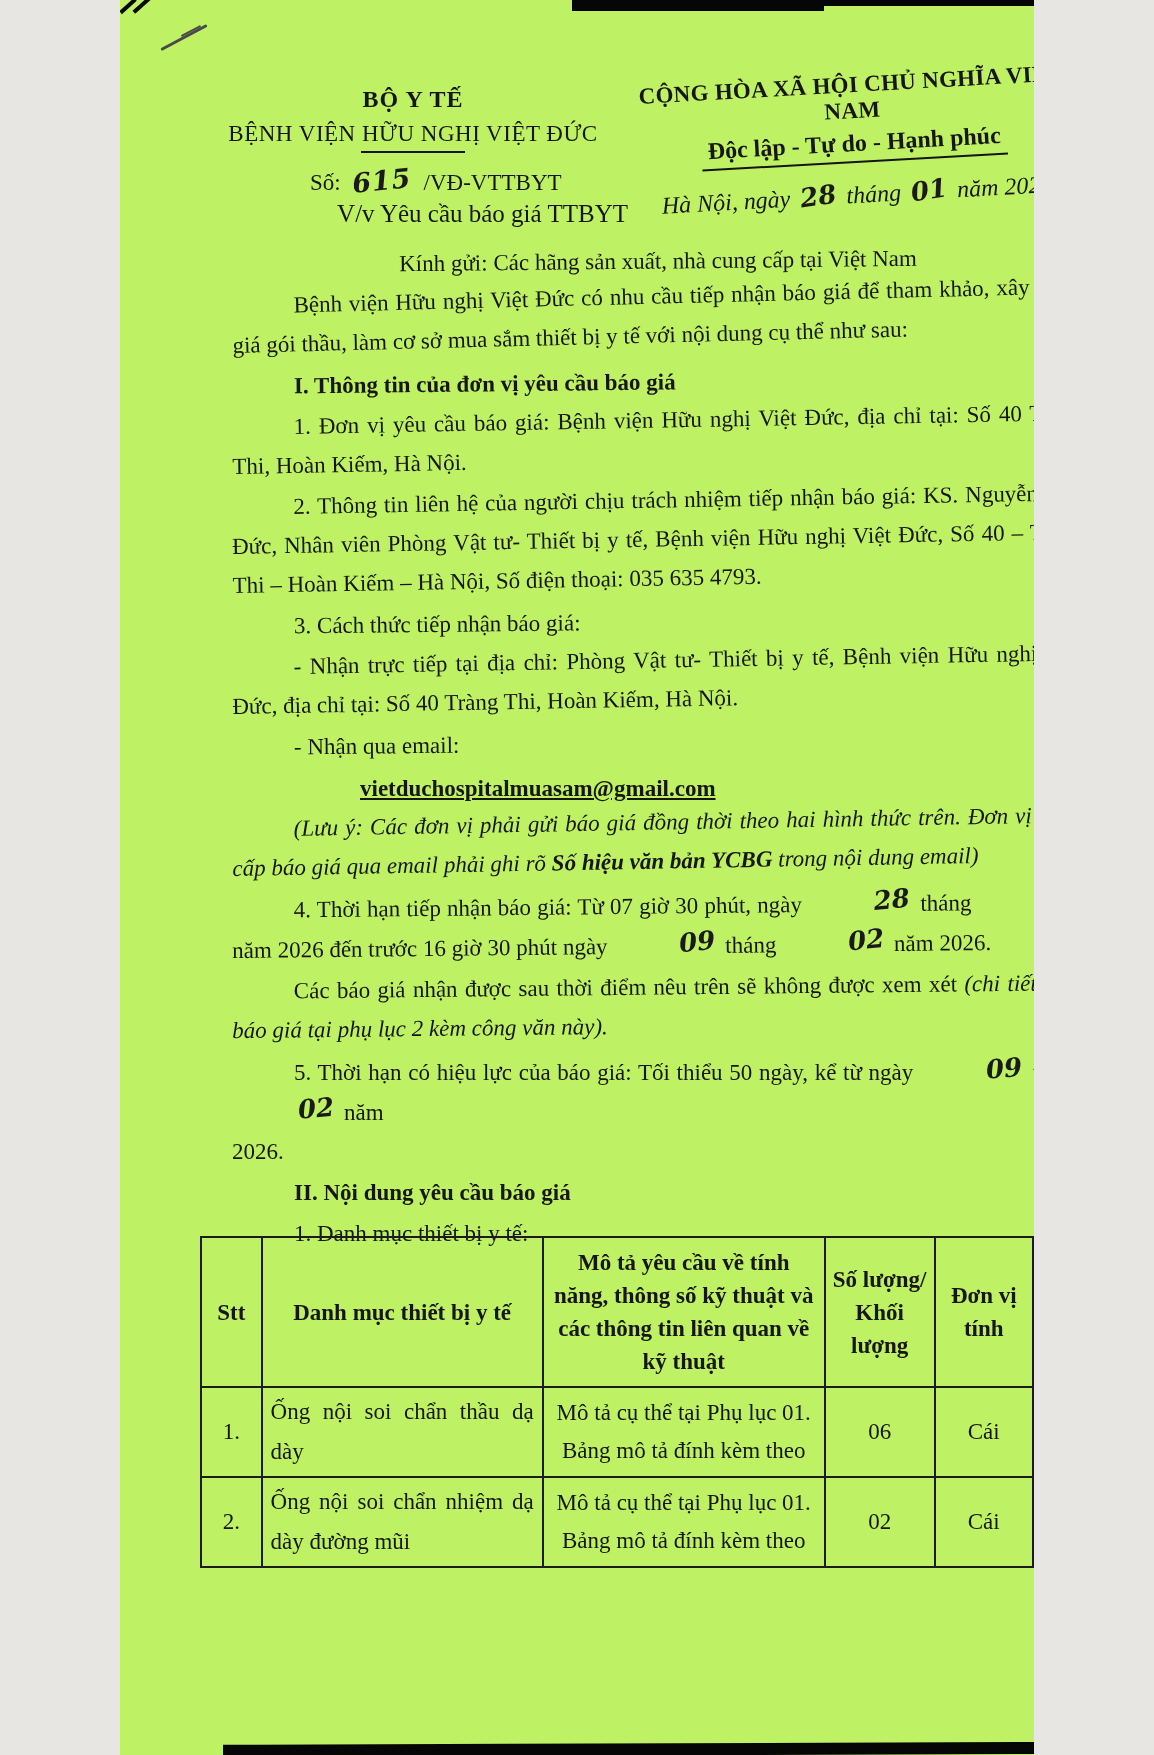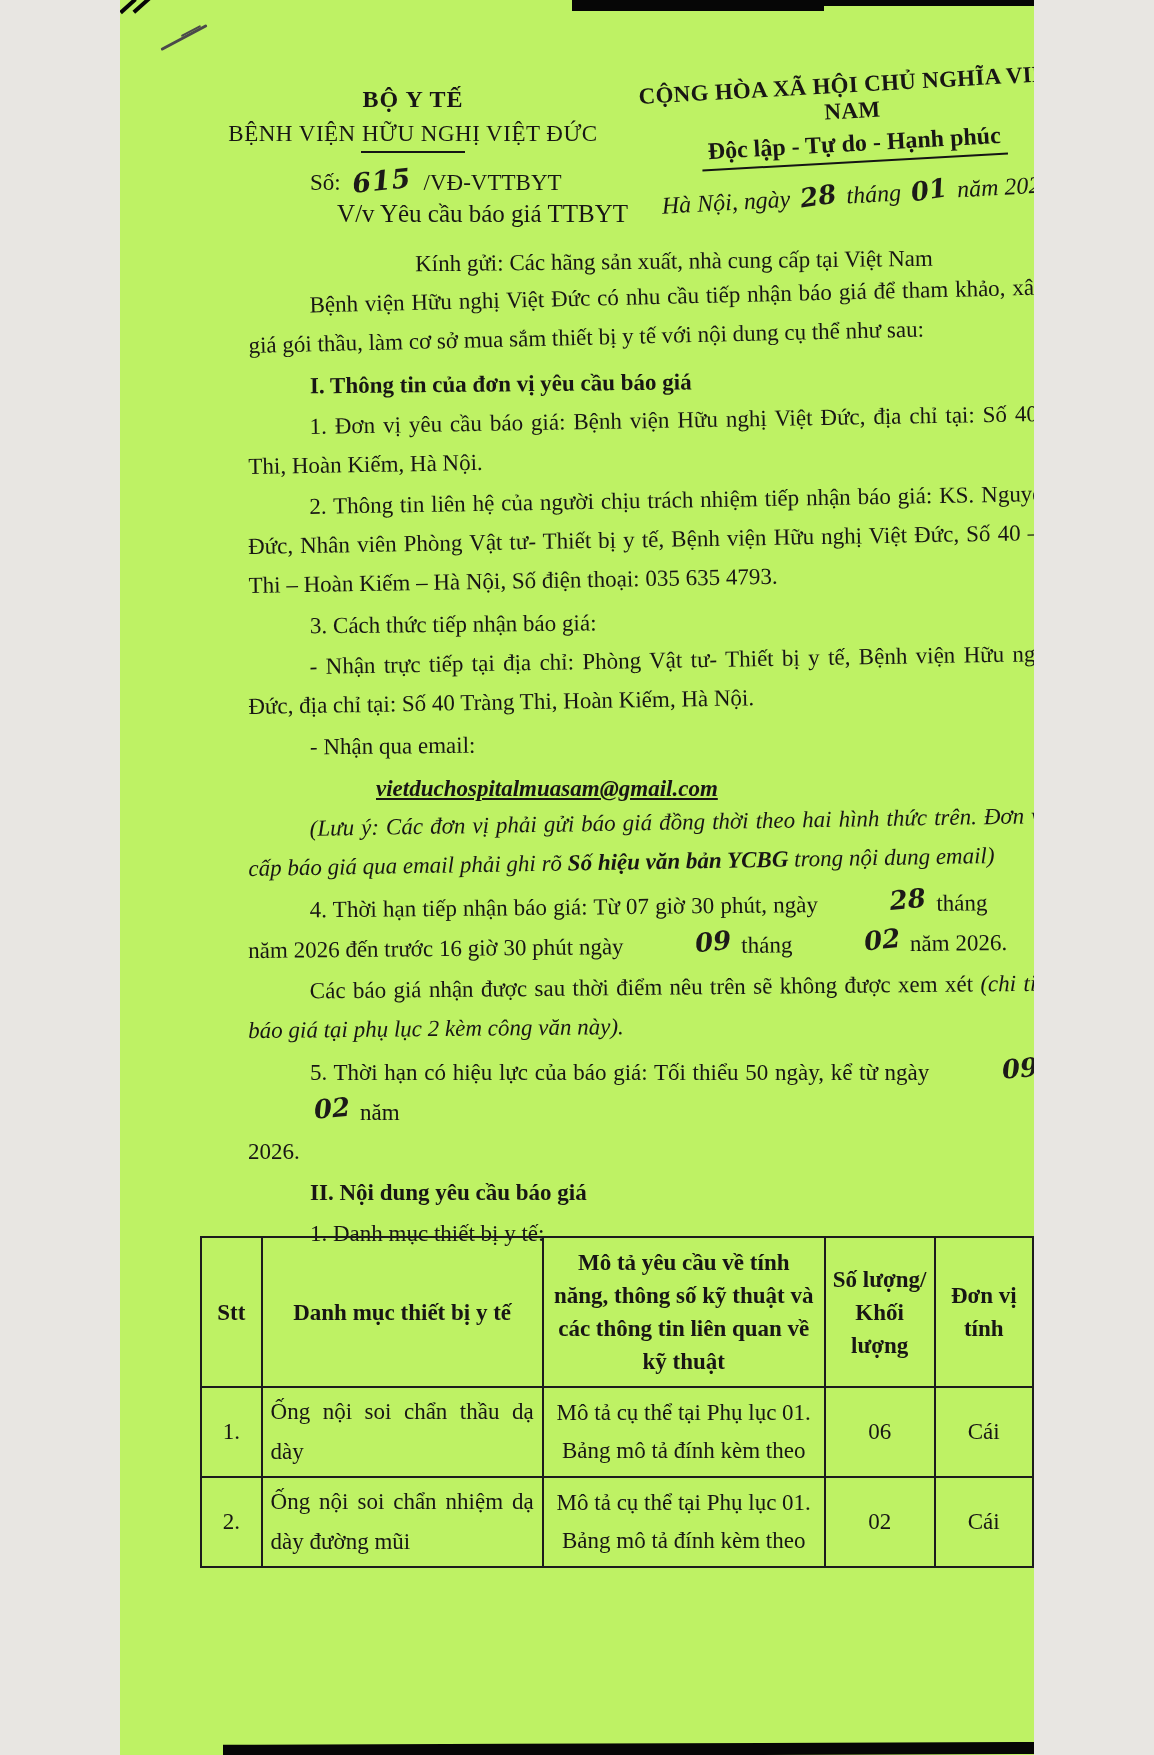--- a/index.html
+++ b/index.html
@@ -25,30 +25,30 @@
   .motto{display:inline-block; font-weight:bold; font-size:24px; margin-top:6px;
     padding:0 6px 4px; border-bottom:2.5px solid #141414;}
   .dateline{font-style:italic; font-size:24px; margin-top:16px; white-space:nowrap;}
   
   .hand{display:inline-block; font-family:"DejaVu Serif", serif; font-style:italic;
     font-weight:bold; font-size:27px; letter-spacing:1px; transform:rotate(-6deg);
     margin:0 6px; color:#1c1a18;}
   .hand-num{display:inline-block; font-family:"DejaVu Serif", serif; font-style:italic;
     font-weight:bold; font-size:26px; transform:rotate(-5deg); margin:0 4px; color:#1c1a18;}
   
-  .body{position:absolute; left:128px; top:246px; width:852px; font-size:23px; line-height:39px;}
+  .body{position:absolute; left:112px; top:246px; width:852px; font-size:23px; line-height:39px;}
   .body p{margin:0 0 2px;}
   .center{text-align:center;}
   .ind{text-indent:62px; text-align:justify;}
   .bold{font-weight:bold;}
   .it{font-style:italic;}
   .tilt-a{transform:rotate(-1.4deg); transform-origin:left center;}
   .tilt-b{transform:rotate(-1deg); transform-origin:left center;}
   .tilt-c{transform:rotate(-0.6deg); transform-origin:left center;}
-  .email{font-weight:bold; text-decoration:underline; padding-left:128px; text-indent:0;font-style:italic;}
+  .email{font-weight:bold; text-decoration:underline; padding-left:128px; text-indent:0;}
   .sec{font-weight:bold; text-indent:62px; margin-top:4px;}
   
   .tbl{position:absolute; left:80px; top:1236px; border-collapse:collapse; table-layout:fixed;
     font-size:23px;}
   .tbl td,.tbl th{border:2.5px solid #1c1c1c; padding:4px 8px; vertical-align:middle;}
   .tbl th{font-weight:bold; text-align:center; line-height:33px; padding:8px 6px;}
   .td-c{text-align:center; line-height:38px;}
   .td-j{text-align:justify; line-height:40px; padding:4px 12px;}
   
   .stamp{position:absolute; left:0; top:0; width:1154px; height:1755px; pointer-events:none;}

